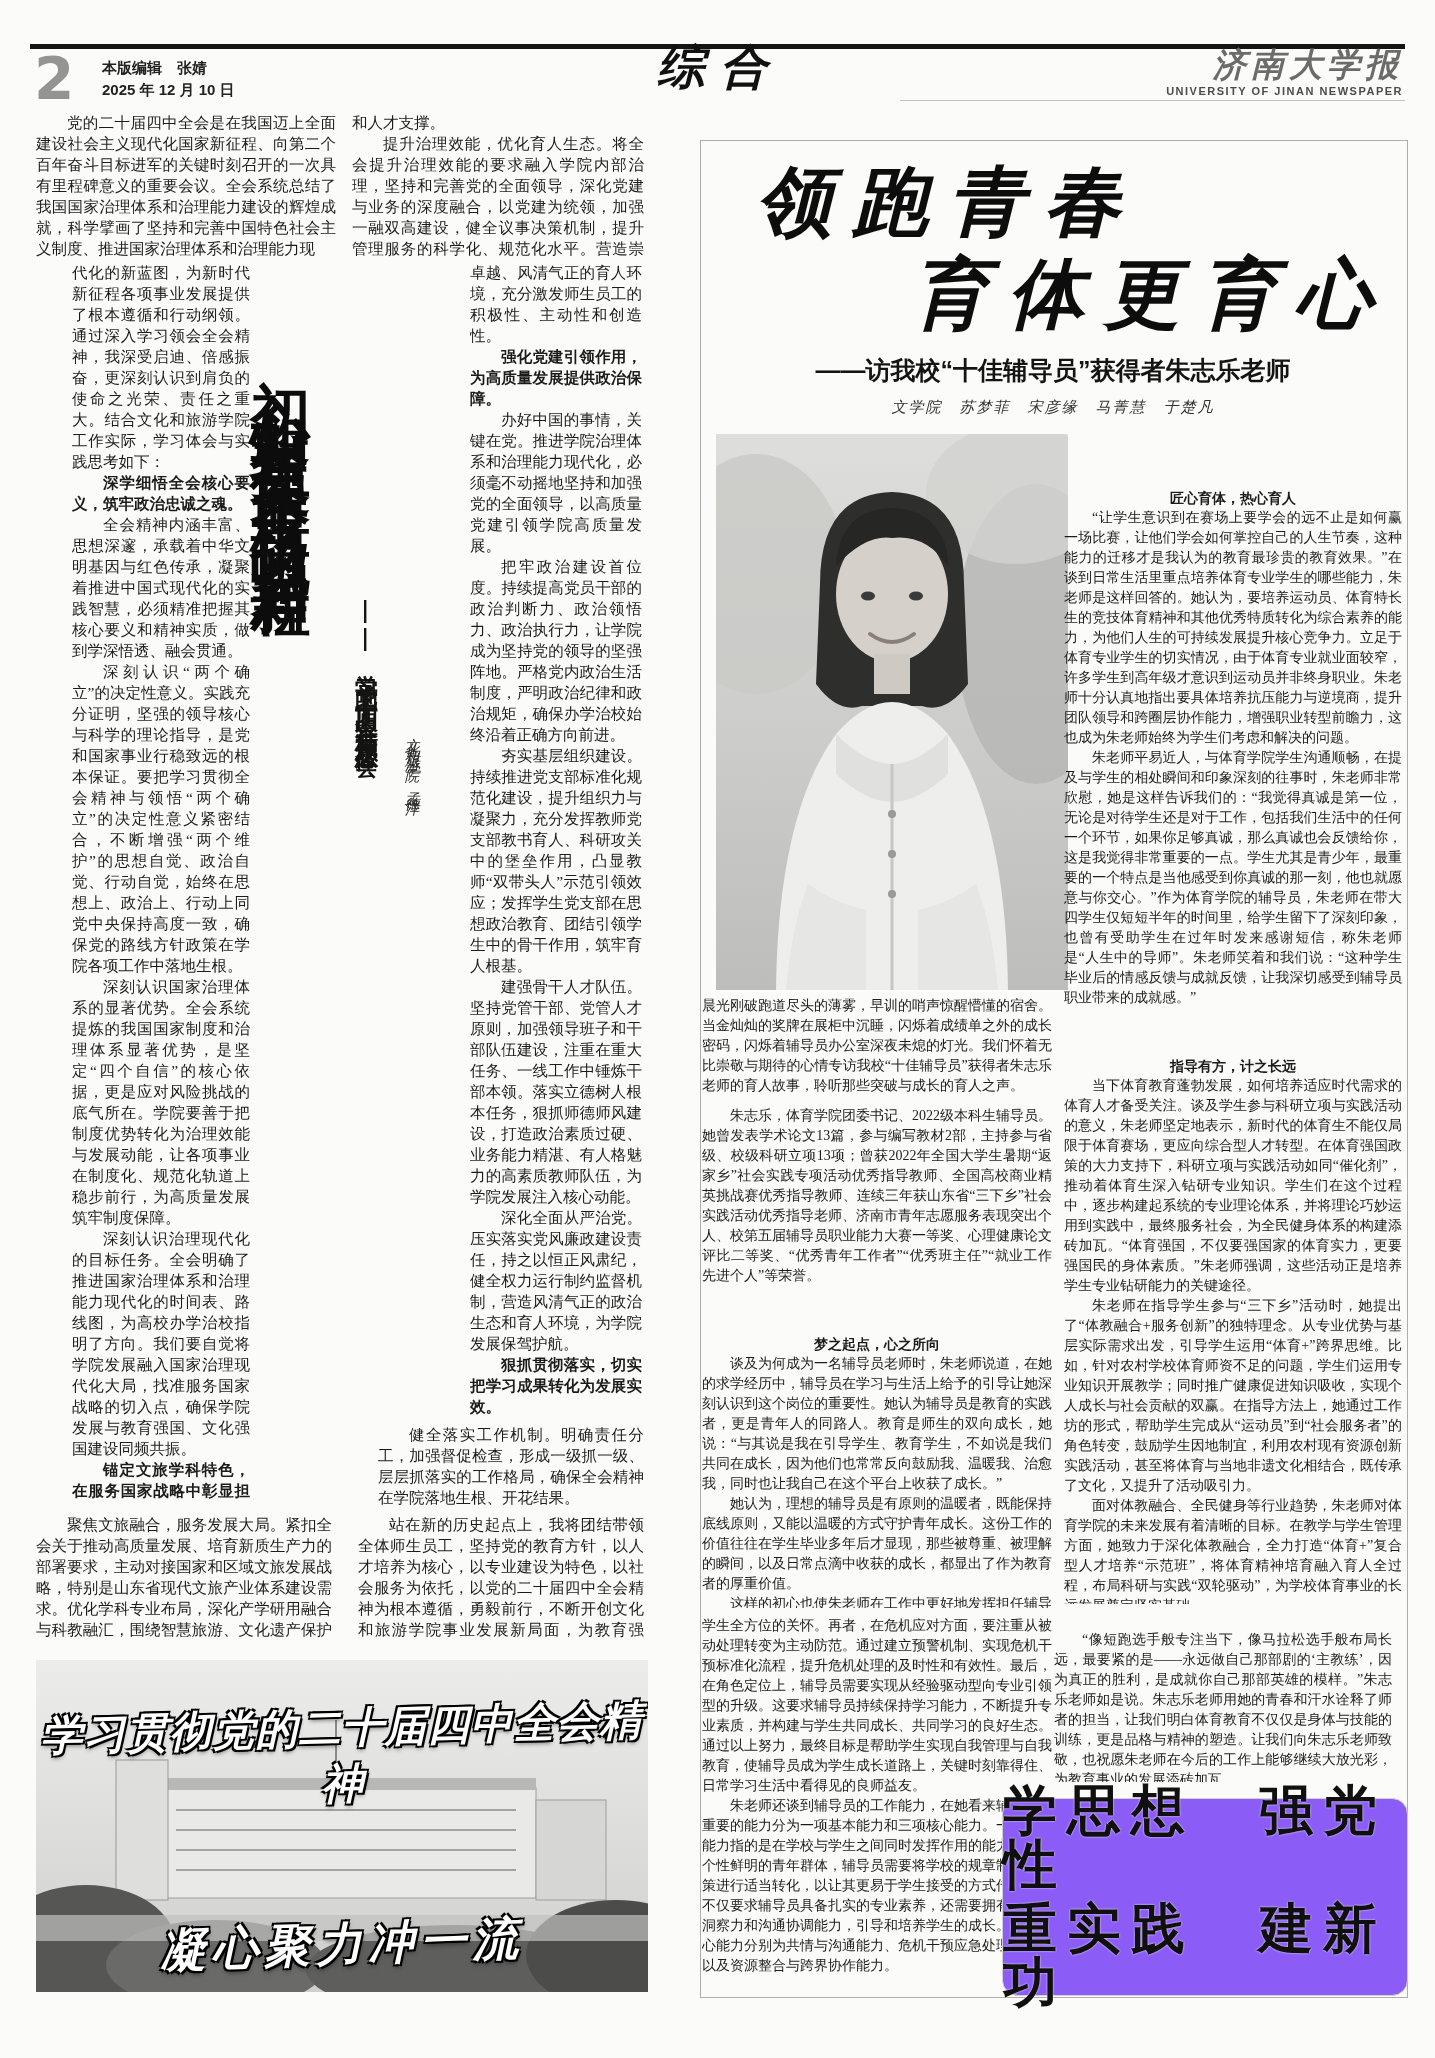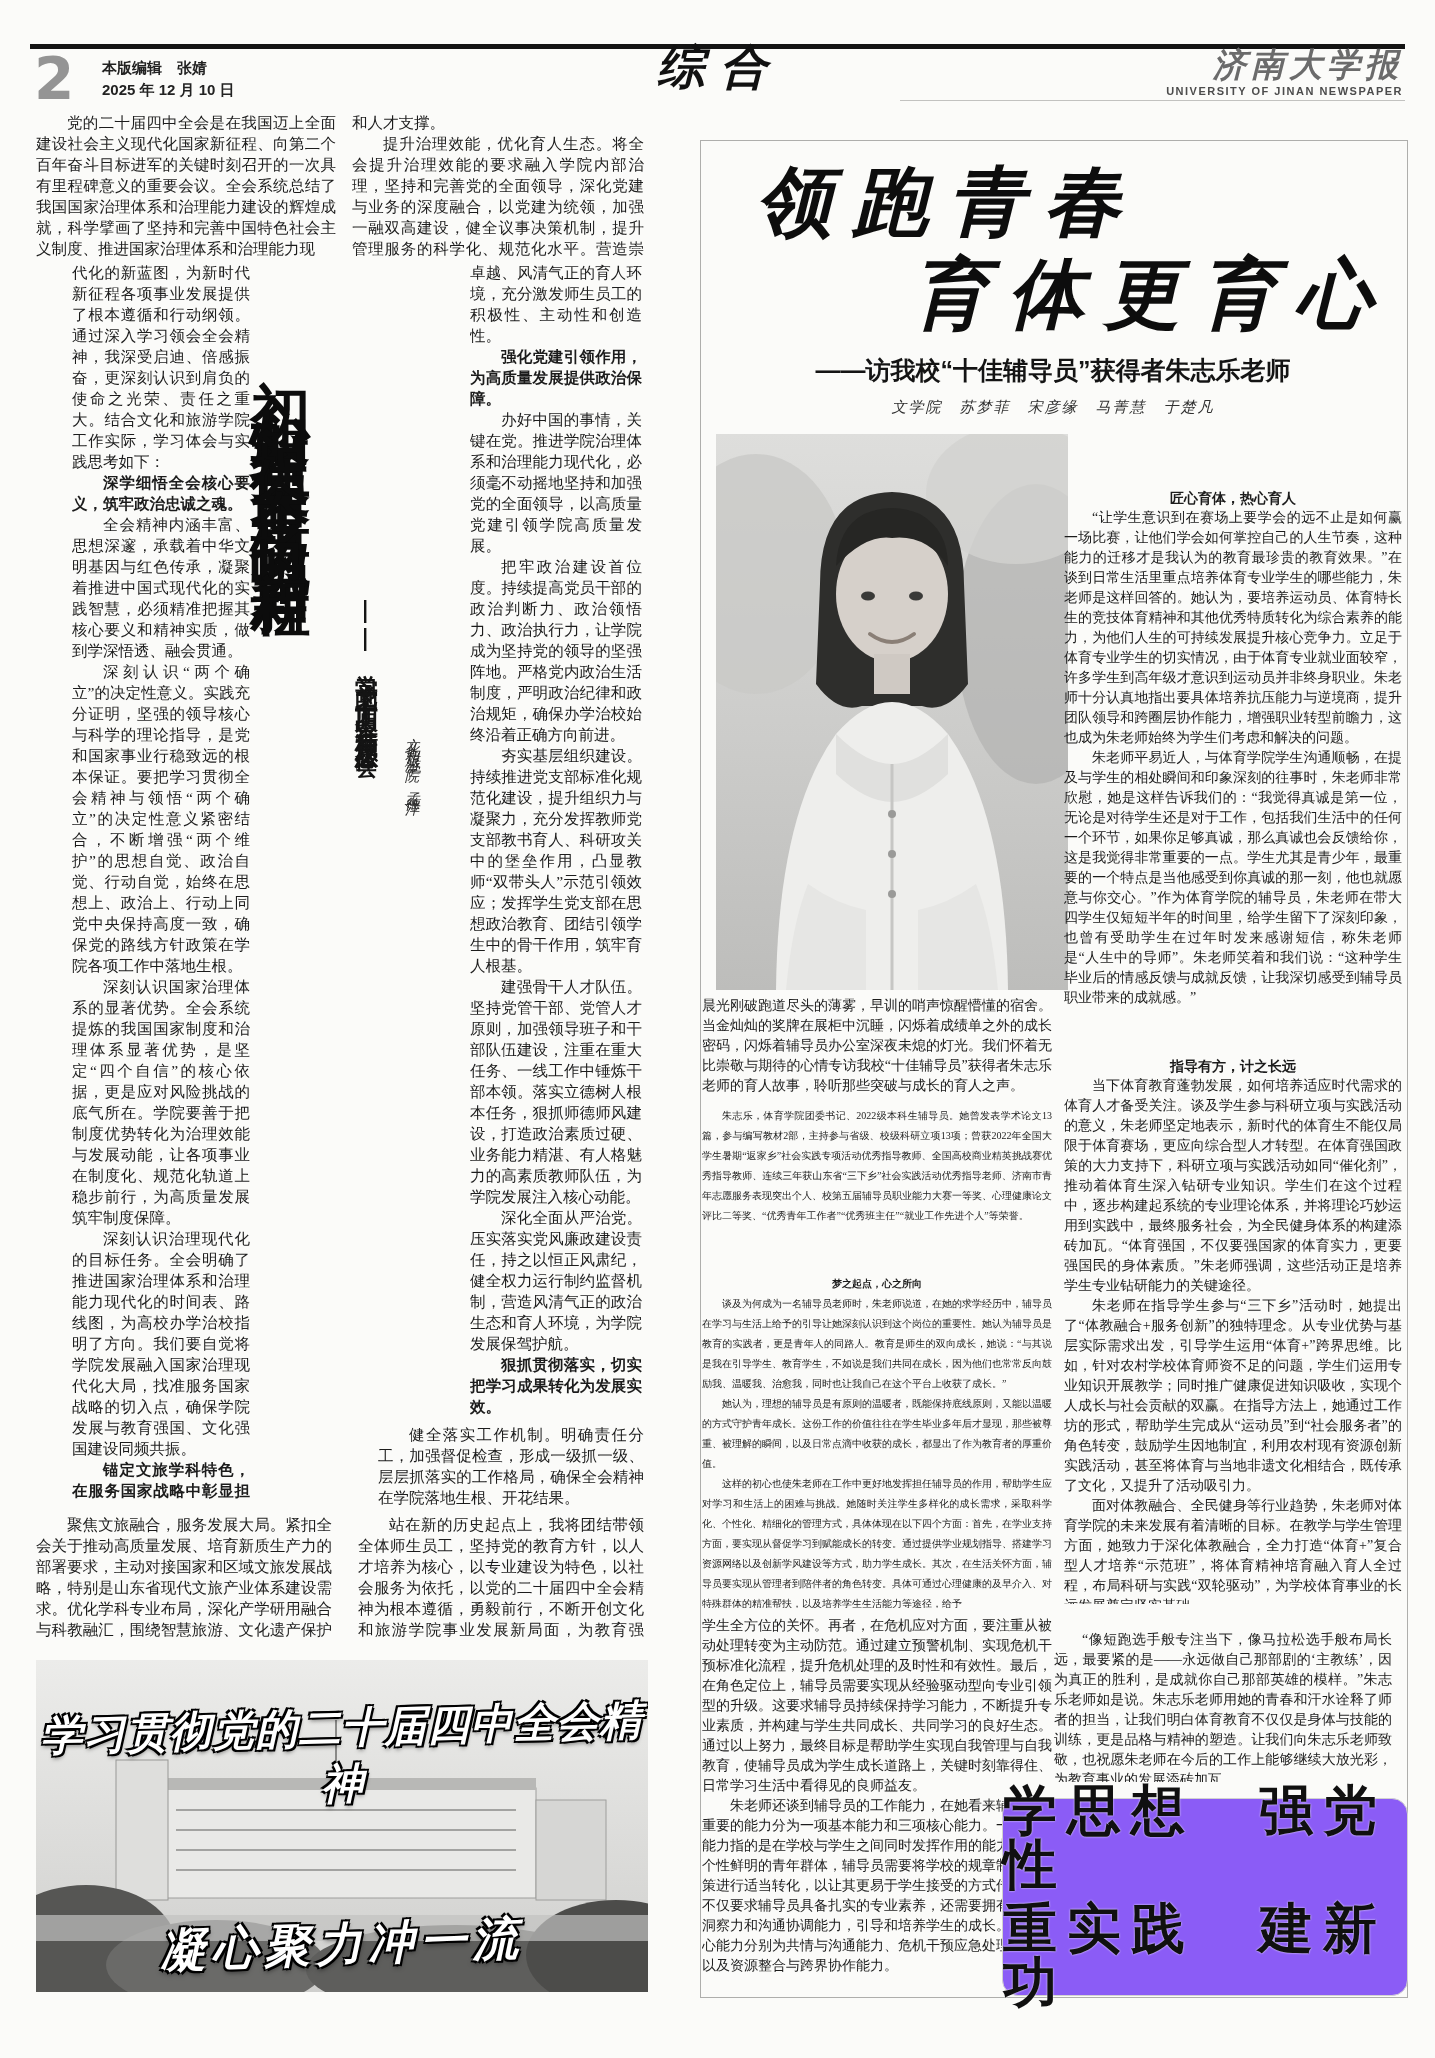--- a/index.html
+++ b/index.html
@@ -54,21 +54,21 @@
   .a2t1{position:absolute;left:756px;top:164px;font-size:76px;font-weight:900;font-style:italic;
         letter-spacing:20px;color:#0d0d0d;line-height:1;}
   .a2t2{position:absolute;left:912px;top:256px;font-size:76px;font-weight:900;font-style:italic;
         letter-spacing:20px;color:#0d0d0d;line-height:1;}
   .a2sub{position:absolute;left:700px;top:354px;width:706px;text-align:center;
         font-family:"Liberation Sans",sans-serif;font-size:25px;font-weight:700;color:#141414;}
   .a2by{position:absolute;left:700px;top:398px;width:706px;text-align:center;font-style:italic;
         font-size:15px;letter-spacing:2px;color:#303030;}
   .portrait{position:absolute;left:716px;top:434px;width:352px;height:556px;overflow:hidden;background:#c9c9c7;}
   .bMIntro{left:702px;top:996px;width:350px;height:100px;font-size:14px;line-height:20px;}
-  .bM1{left:702px;top:1106px;width:350px;height:502px;font-size:10px;line-height:20px;}
+  .bM1{left:702px;top:1106px;width:350px;height:502px;font-size:14px;line-height:20px;}
   .bM2{left:702px;top:1616px;width:350px;height:364px;font-size:14px;line-height:20px;}
   .bR1{left:1064px;top:440px;width:338px;height:1164px;font-size:14px;line-height:20px;}
   .bR2{left:1054px;top:1630px;width:338px;height:152px;font-size:14px;line-height:20px;}
   .slogan{position:absolute;left:1002px;top:1798px;width:404px;height:196px;background:#8b5cf6;
         border:1px solid #d2d2d0;border-radius:16px;display:flex;flex-direction:column;
         align-items:center;justify-content:center;gap:10px;}
   .slogan div{font-size:54px;font-weight:900;letter-spacing:10px;color:#101010;line-height:1;
         text-shadow:0 0 2px #fff;}
 </style>
 </head>

